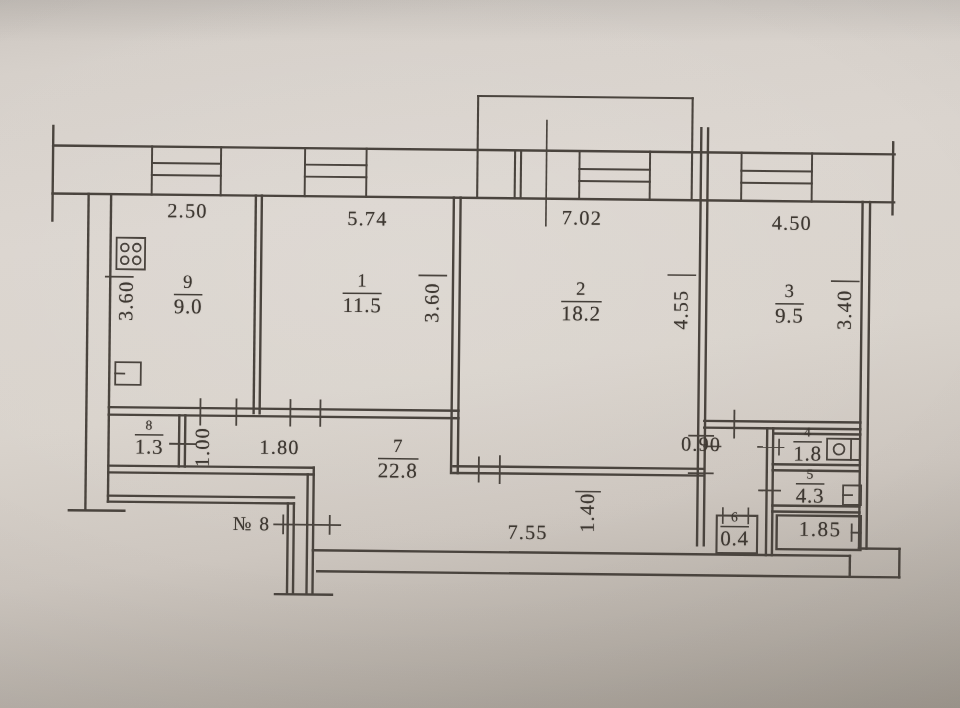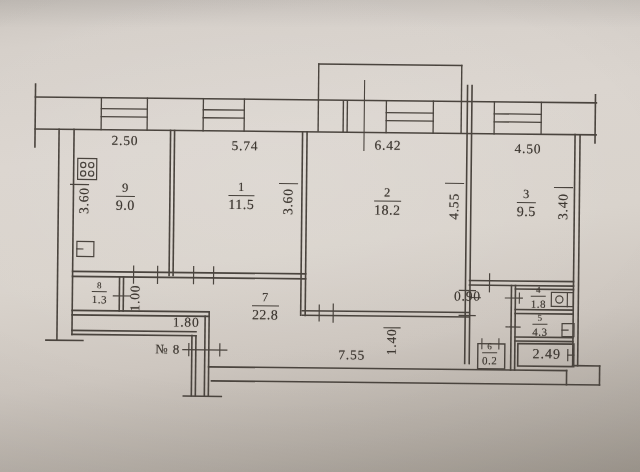--- a/index.html
+++ b/index.html
@@ -23,21 +23,21 @@
   .vert{transform:translate(-50%,-50%) rotate(-90deg);}
   .frac{
     position:absolute;transform:translate(-50%,-50%);text-align:center;
     color:#3e3832;text-shadow:0 0 0.7px rgba(62,56,50,0.55);letter-spacing:0.5px;
   }
   .frac .rn{display:block;border-bottom:1.3px solid #443f39;padding:0 4px 1px;line-height:1.05;}
   .frac .ra{display:block;line-height:1.15;padding-top:1px;}
   .f-lg .rn{font-size:12.5px;}
   .f-lg .ra{font-size:14px;}
   .f-sm .rn{font-size:9px;}
-  .f-sm .ra{font-size:11px;}
+  .f-sm .ra{font-size:14px;}
   .tub-dim{font-size:14px;letter-spacing:1px;}
   .apt-no{font-size:13px;letter-spacing:1px;}
 </style>
 </head>
 <body>
 
 <div class="stage">
   <div class="plan">
 
     <svg class="lines" width="640" height="472" viewBox="0 0 640 472" stroke="#4a443e" stroke-width="1.6" stroke-linecap="square" fill="none">
@@ -204,34 +204,34 @@
 
       <g>
         <rect x="519" y="341.5" width="56" height="22.5"></rect>
         <line x1="569" y1="347" x2="569" y2="358" stroke-width="1.2"></line>
         <line x1="569" y1="352.5" x2="575" y2="352.5" stroke-width="1.2"></line>
       </g>
     </svg>
 
     <span class="lbl" style="left:124px;top:143px">2.50</span>
     <span class="lbl" style="left:244px;top:147px">5.74</span>
-    <span class="lbl" style="left:387px;top:145px">6.42</span>
+    <span class="lbl" style="left:387px;top:145px">7.02</span>
     <span class="lbl" style="left:527px;top:147px">4.50</span>
 
     <span class="lbl vert" style="left:84px;top:203px">3.60</span>
     <span class="lbl vert" style="left:288px;top:202px">3.60</span>
     <span class="lbl vert" style="left:454px;top:205px">4.55</span>
     <span class="lbl vert" style="left:563px;top:204px">3.40</span>
     <span class="lbl vert" style="left:136px;top:300px">1.00</span>
     <span class="lbl vert" style="left:393px;top:341px">1.40</span>
 
-    <span class="lbl" style="left:187px;top:324px">1.80</span>
+    <span class="lbl" style="left:187px;top:300px">1.80</span>
     <span class="lbl" style="left:353px;top:355px">7.55</span>
     <span class="lbl" style="left:468px;top:295px">0.90</span>
-    <span class="lbl tub-dim" style="left:548px;top:352px">2.49</span>
+    <span class="lbl tub-dim" style="left:548px;top:352px">1.85</span>
 
     <span class="lbl apt-no" style="left:169px;top:351px">№ 8</span>
 
     <span class="frac f-lg" style="left:125px;top:200px">
       <span class="rn">9</span>
       <span class="ra">9.0</span>
     </span>
     <span class="frac f-lg" style="left:241px;top:198px">
       <span class="rn">1</span>
       <span class="ra">11.5</span>
@@ -255,17 +255,17 @@
     <span class="frac f-sm" style="left:539px;top:296px">
       <span class="rn">4</span>
       <span class="ra">1.8</span>
     </span>
     <span class="frac f-sm" style="left:541px;top:324px">
       <span class="rn">5</span>
       <span class="ra">4.3</span>
     </span>
     <span class="frac f-sm" style="left:491px;top:353px">
       <span class="rn">6</span>
-      <span class="ra">0.2</span>
+      <span class="ra">0.4</span>
     </span>
 
   </div>
 </div>
 
 </body></html>

